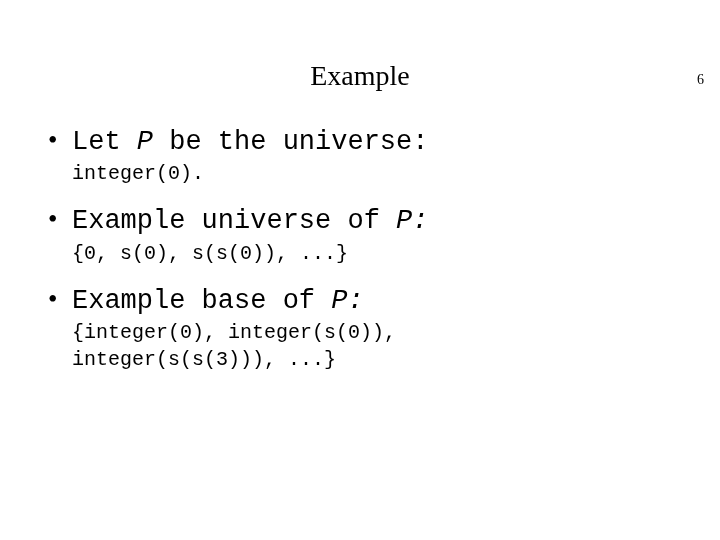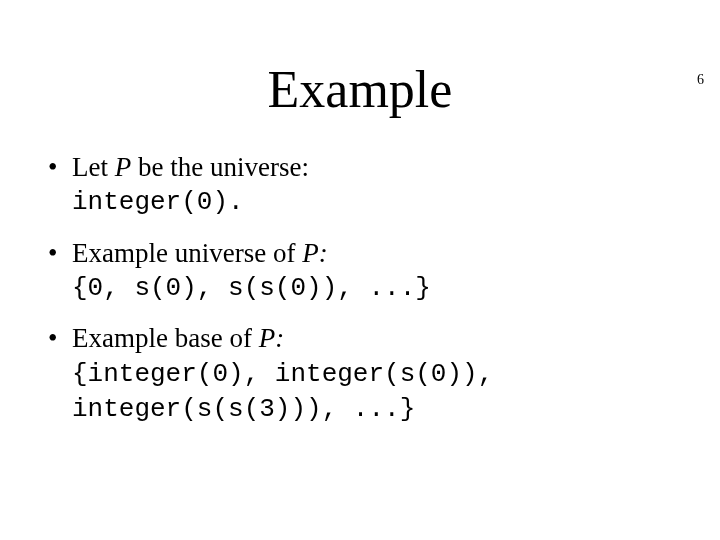--- a/index.html
+++ b/index.html
@@ -19,21 +19,21 @@
     box-sizing: border-box;
   }
   .page-number {
     position: absolute;
     top: 12px;
     right: 16px;
     font-size: 14px;
   }
   .title {
     text-align: center;
-    font-size: 52px;
+    font-size: 28px;
     margin-top: 60px;
     margin-bottom: 30px;
     font-weight: normal;
   }
   .content {
     padding: 0 40px 0 40px;
   }
   ul.bullets {
     list-style: none;
     padding: 0;
@@ -46,23 +46,23 @@
     font-size: 27px;
     line-height: 1.35;
   }
   ul.bullets > li::before {
     content: "•";
     position: absolute;
     left: 8px;
     top: 0;
     font-size: 27px;
   }
-  .serif { font-family: Liberation Serif, serif; }
+  .serif { font-family: Liberation Mono, monospace; }
   .italic { font-style: italic; }
-  .mono { font-family: "Courier New", Courier, monospace; font-size: 26px; }
+  .mono { font-family: "Courier New", Courier, monospace; font-size: 20px; }
   .indent {
     display: block;
     margin-left: 0px;
   }
 </style>
 </head>
 <body>
 
 <div class="slide">
 

